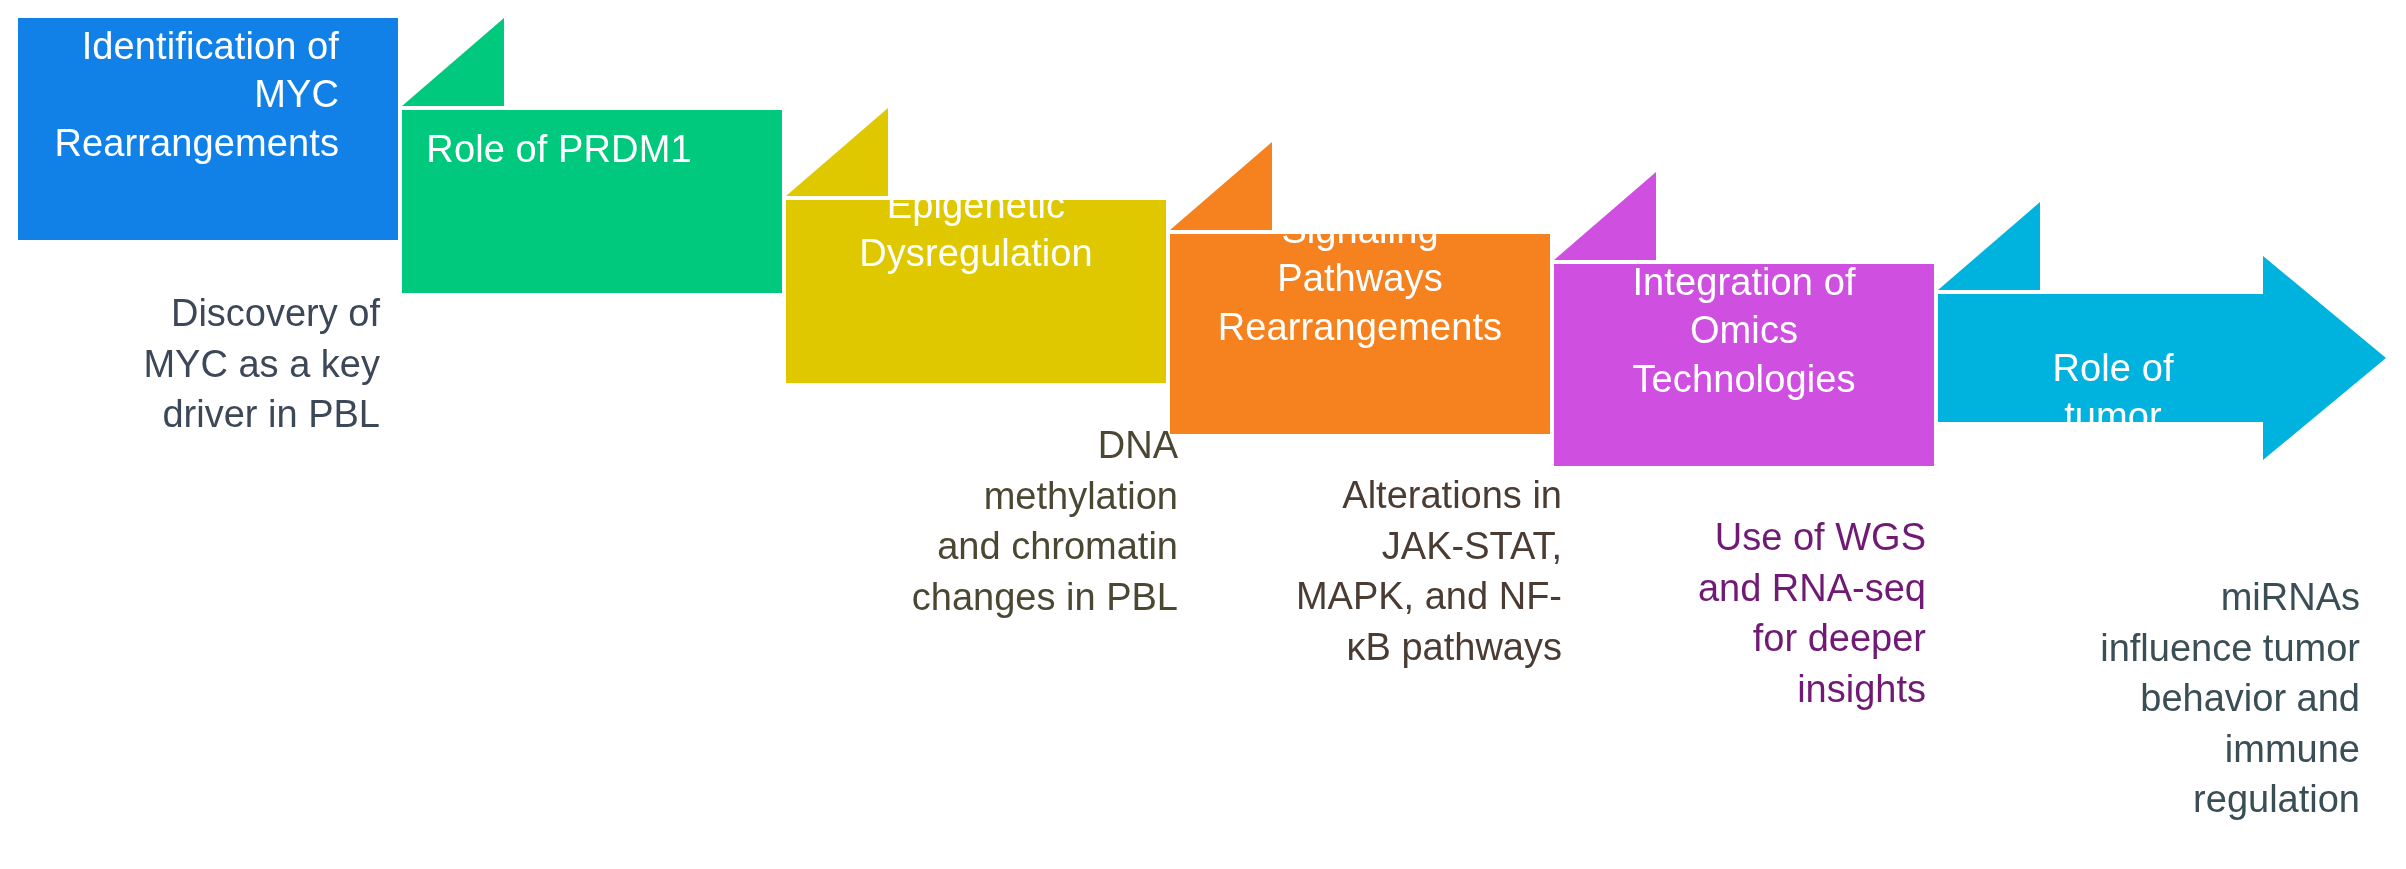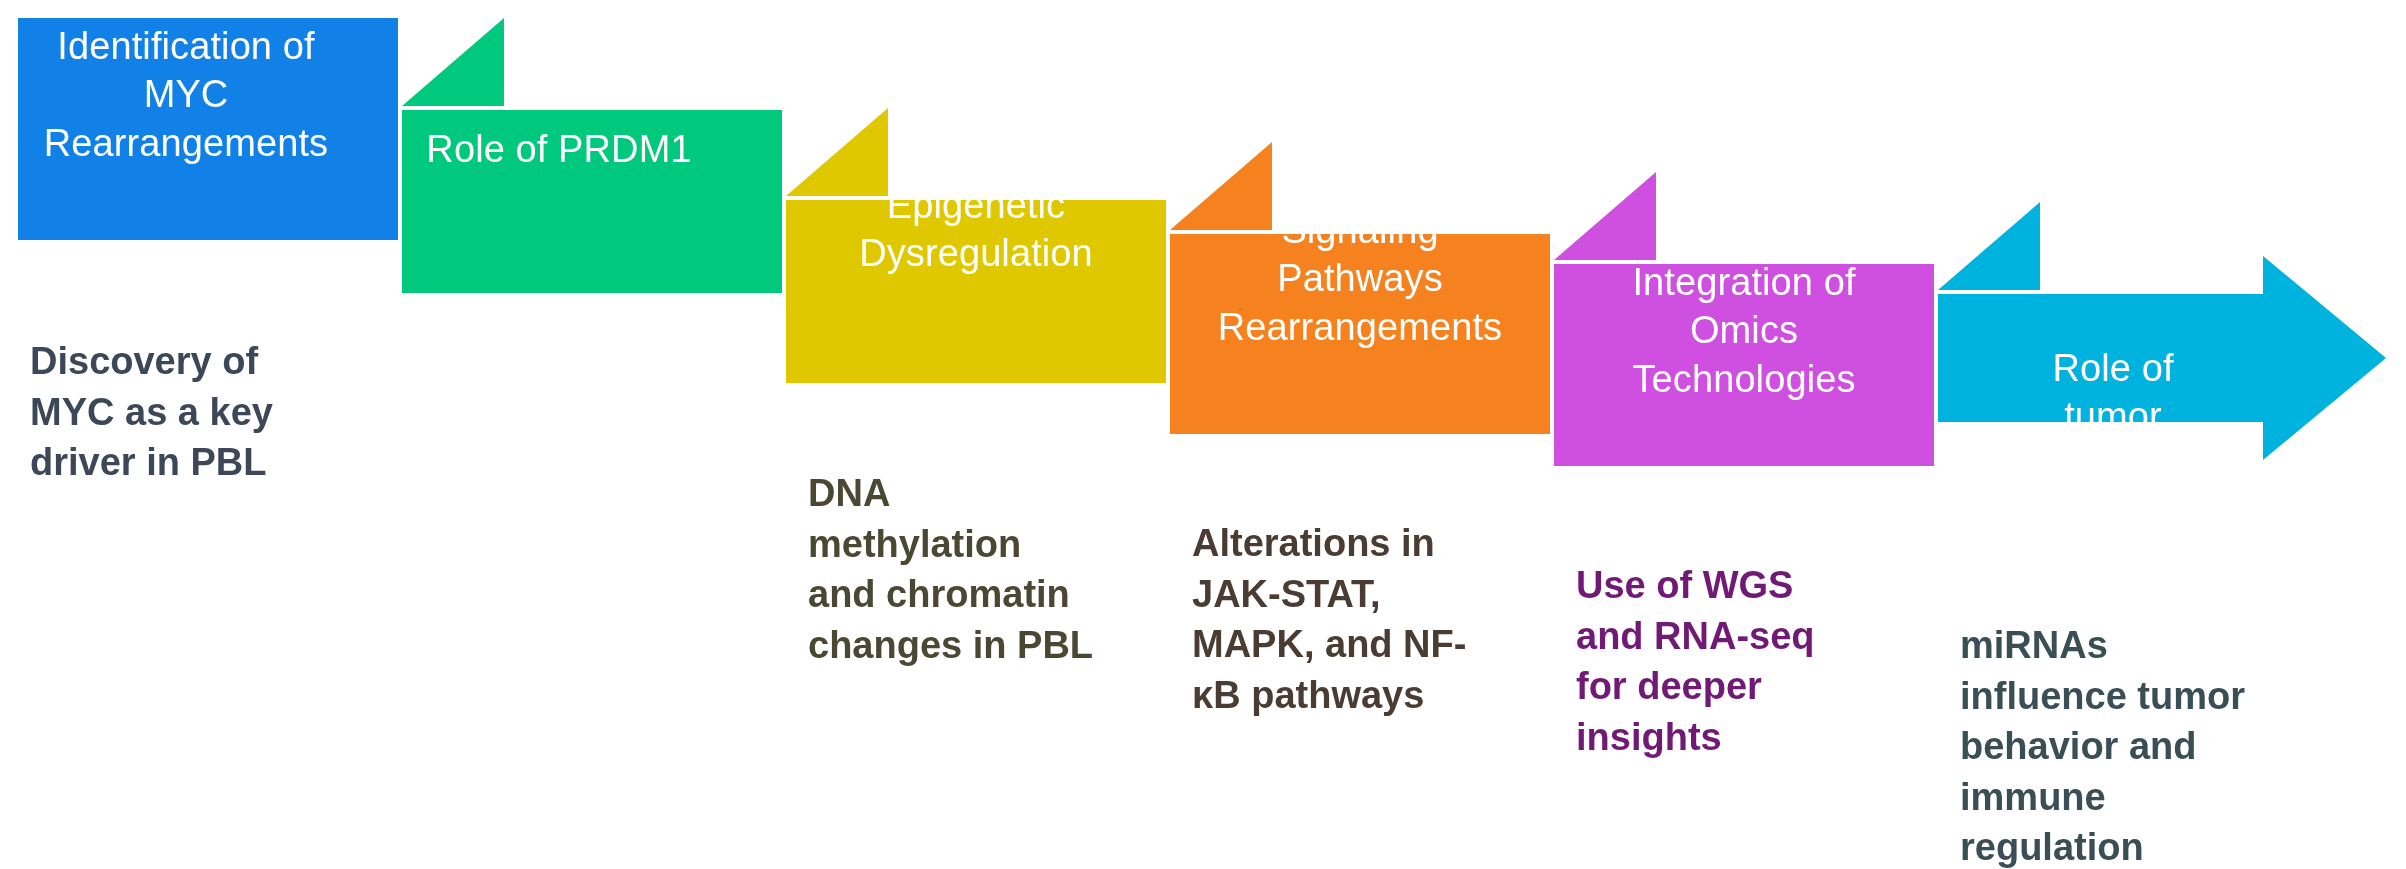--- a/index.html
+++ b/index.html
@@ -34,24 +34,23 @@
     text-align: center;
     font-weight: 400;
     letter-spacing: 0.1px;
     white-space: pre-line;
     pointer-events: auto;
   }
   .step-desc {
     position: absolute;
     font-size: 38px;
     line-height: 1.33;
-    text-align: left;
-    font-weight: 700;
+    text-align: right;
+    font-weight: 400;
     white-space: pre-line;
-    margin-top: 48px;
   }
 </style>
 </head>
 <body>
 
 <div id="canvas" style="background: rgb(255, 255, 255);">
 
   <svg id="ribbon-layer" viewBox="0 0 2406 869" width="2406" height="869" xmlns="http://www.w3.org/2000/svg">
 
     <path id="shape-1" d="M 18,18 L 398,18 L 398,240 L 18,240 Z" fill="#1181E8"></path>
@@ -65,21 +64,21 @@
     <path id="shape-4-tab" d="M 1170,230 L 1272,142 L 1272,230 Z" fill="#F5821F"></path>
     <path id="shape-4" d="M 1170,234 L 1550,234 L 1550,434 L 1170,434 Z" fill="#F5821F"></path>
 
     <path id="shape-5-tab" d="M 1554,260 L 1656,172 L 1656,260 Z" fill="#CE4FE0"></path>
     <path id="shape-5" d="M 1554,264 L 1934,264 L 1934,466 L 1554,466 Z" fill="#CE4FE0"></path>
 
     <path id="shape-6-tab" d="M 1938,290 L 2040,202 L 2040,290 Z" fill="#00B3DE"></path>
     <path id="shape-6" d="M 1938,294 L 2263,294 L 2263,256 L 2386,358 L 2263,460 L 2263,422 L 1938,422 Z" fill="#00B3DE"></path>
   </svg>
 
-  <div class="step-title" style="left: 18px; top: 22px; width: 336px; color: rgb(255, 255, 255);">Identification of
+  <div class="step-title" style="left: 3px; top: 22px; width: 336px; color: rgb(255, 255, 255); text-align: right;">Identification of
 MYC
 Rearrangements</div>
 
   <div class="step-title" style="left: 402px; top: 125px; width: 314px; color: rgb(255, 255, 255);">Role of PRDM1</div>
 
   <div class="step-title" style="left: 786px; top: 181px; width: 380px; color: rgb(255, 255, 255); text-align: center;">Epigenetic
 Dysregulation</div>
 
   <div class="step-title" style="left: 1170px; top: 206px; width: 380px; color: rgb(255, 255, 255);">Signaling
 Pathways

